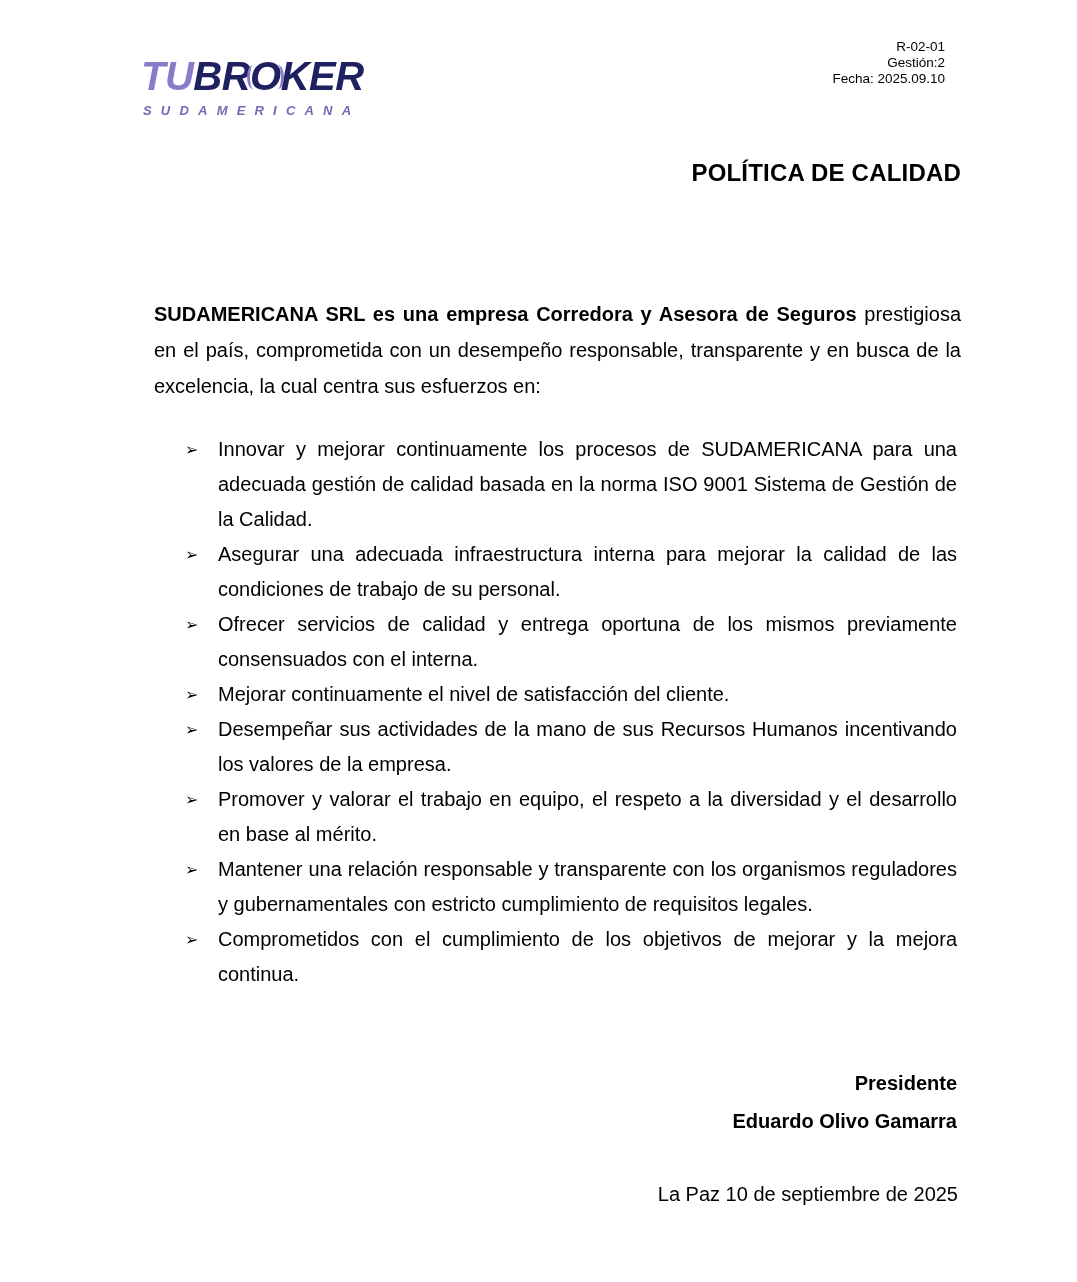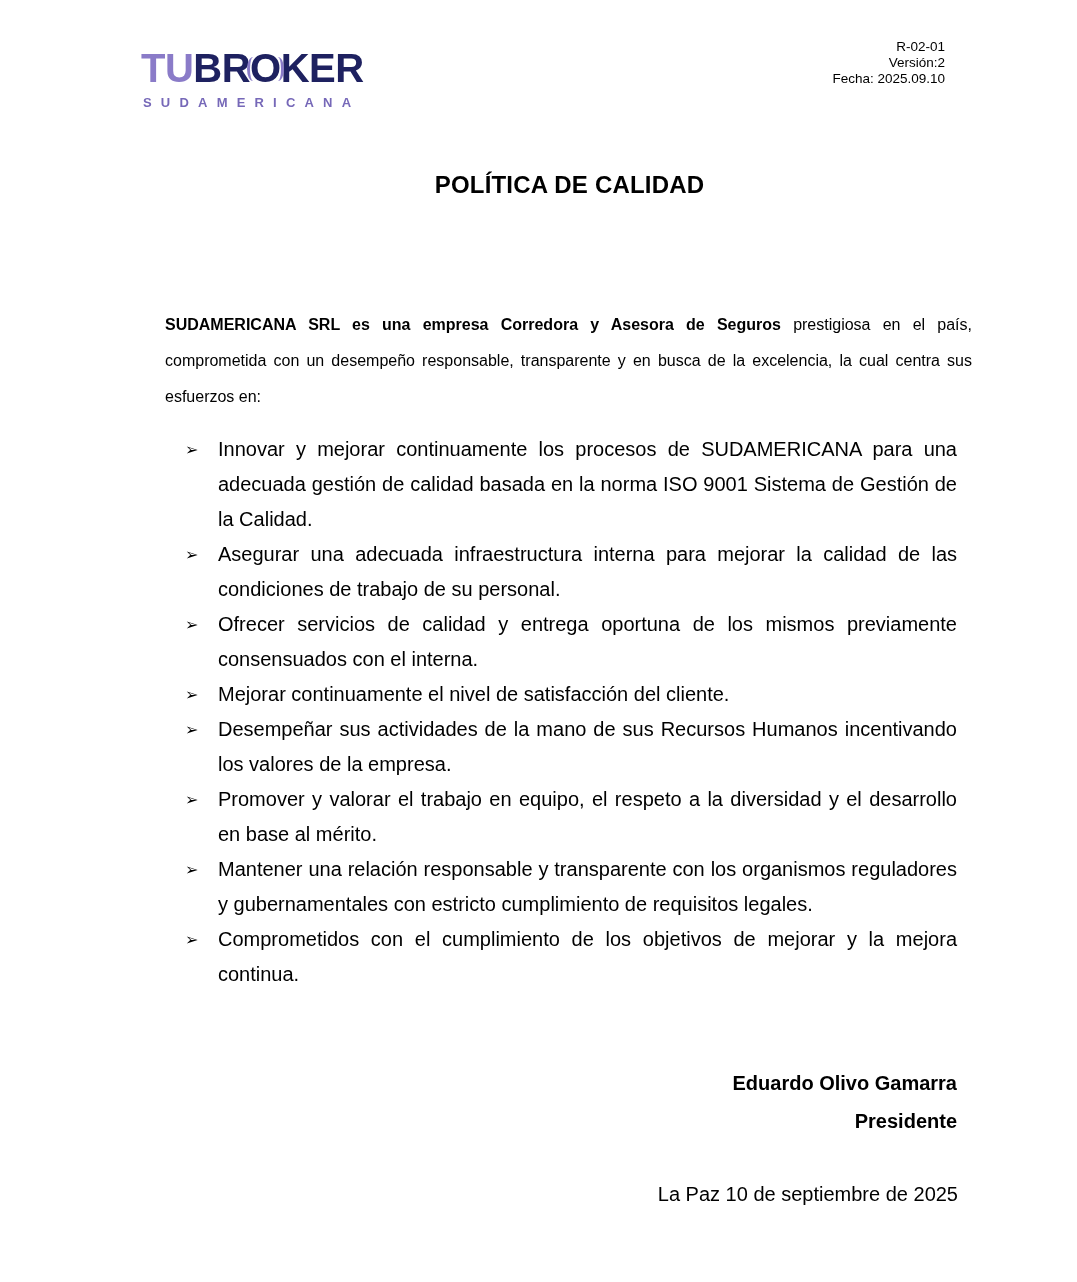--- a/index.html
+++ b/index.html
@@ -14,21 +14,21 @@
     position:relative;
     width:1077px;
     height:1282px;
     margin:0 auto;
     background:#ffffff;
     color:var(--text);
     font-family:"Liberation Sans","DejaVu Sans",sans-serif;
     overflow:hidden;
   }
   
-  .logo{position:absolute;left:141px;top:48px;}
+  .logo{position:absolute;left:141px;top:56px;font-style:italic;}
   .logo-word{
     font-size:40px;
     font-weight:bold;
     line-height:1;
     letter-spacing:-0.5px;
     white-space:nowrap;
   }
   .lav{color:var(--lavender);}
   .navy{color:var(--navy);}
   .logo-o{position:relative;display:inline-block;}
@@ -68,34 +68,34 @@
     font-size:13.5px;
     line-height:16px;
     color:var(--text);
   }
   
   .title{
     position:absolute;
     top:155px;
     left:150px;
     width:807px;
-    margin:16px;
-    text-align:center;
+    margin:4px;
+    text-align:right;
     font-size:24px;
     font-weight:bold;
     letter-spacing:0.2px;
   }
   
   .intro{
     position:absolute;
     top:292px;
     left:150px;
     width:807px;
-    margin:15px;
-    font-size:16px;
+    margin:4px;
+    font-size:20px;
     line-height:36px;
     text-align:justify;
   }
   
   .policy-list{
     position:absolute;
     top:432px;
     left:150px;
     width:807px;
     margin:0;
@@ -138,21 +138,21 @@
 
   <div class="logo">
     <div class="logo-word">
       <span class="lav">TU</span><span class="navy">BR</span><span class="navy logo-o">O</span><span class="navy">KER</span>
     </div>
     <div class="logo-sub">SUDAMERICANA</div>
   </div>
 
   <div class="doc-meta">
     <div>R-02-01</div>
-    <div>Versión:2</div>
+    <div>Gestión:2</div>
     <div>Fecha: 2025.09.10</div>
   </div>
 
   <h1 class="title">POLÍTICA DE CALIDAD</h1>
 
   <p class="intro">
     <strong>SUDAMERICANA SRL es una empresa Corredora y Asesora de Seguros</strong>
     <span>prestigiosa en el país, comprometida con un desempeño responsable, transparente y en busca de la excelencia, la cual centra sus esfuerzos en:</span>
   </p>
 
@@ -193,19 +193,19 @@
         <span class="item-text">Mantener una relación responsable y transparente con los organismos reguladores y gubernamentales con estricto cumplimiento de requisitos legales.</span>
       </li>
 
       <li class="policy-item">
         <span class="marker">➢</span>
         <span class="item-text">Comprometidos con el cumplimiento de los objetivos de mejorar y la mejora continua.</span>
       </li>
     </ul>
 
   <div class="signature">
+    <div>Presidente</div>
     <div>Eduardo Olivo Gamarra</div>
-    <div>Presidente</div>
   </div>
 
   <div class="date-line">La Paz 10 de septiembre de 2025</div>
 
 </div>
 
 </body></html>

